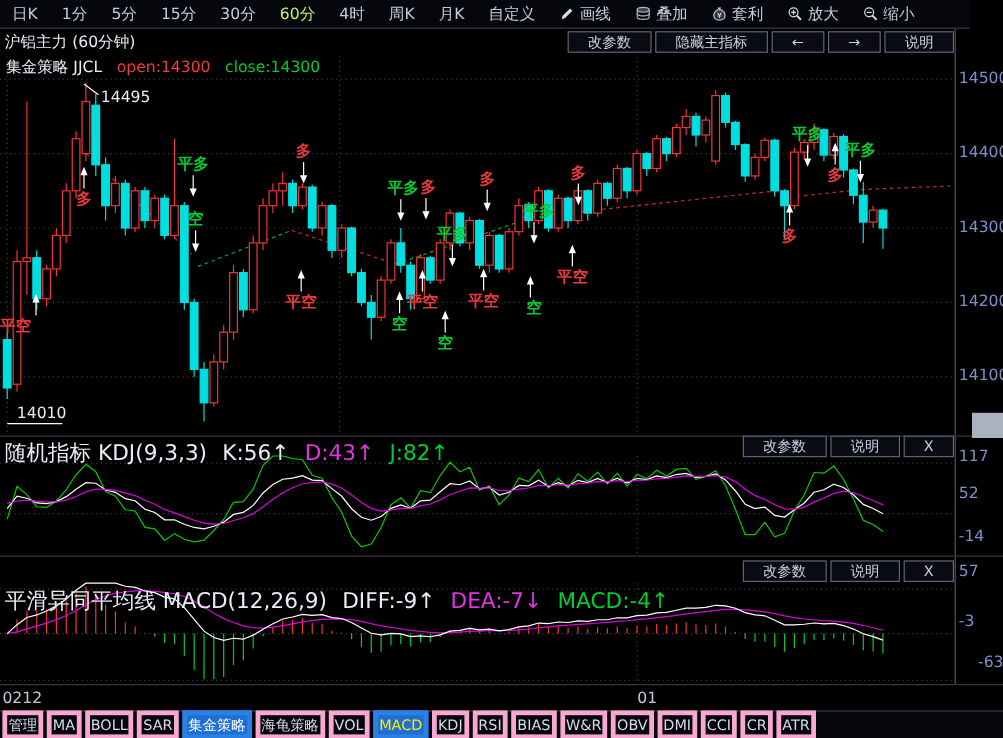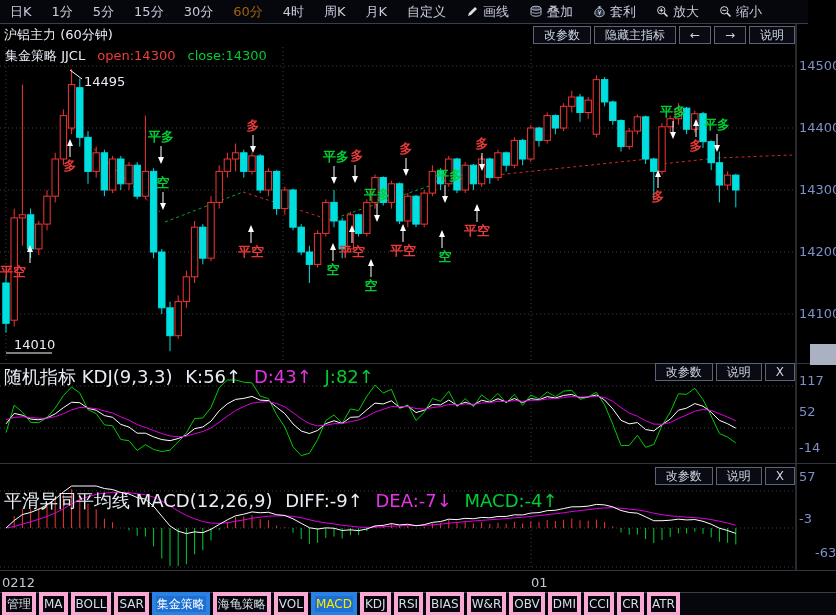--- a/index.html
+++ b/index.html
@@ -1,24 +1,24 @@
 <!DOCTYPE html>
 <html><head>
 <meta charset="utf-8">
 <style>
   html,body{margin:0;padding:0;background:#000;width:836px;height:615px;overflow:hidden}
   body{font-family:"DejaVu Sans","Liberation Sans",sans-serif;position:relative}
   #cv{position:absolute;left:0;top:0;z-index:1}
   .topbar{position:absolute;left:0;top:0;width:808px;height:23px;background:#06060d;border-bottom:1px solid #3a3e4a;display:flex;align-items:center;z-index:6}
   .titem{color:#c6ccda;font-size:13px;padding:0 10px;display:flex;align-items:center;gap:4px;white-space:nowrap;cursor:default}
-  .titem.active{color:#a16207}
+  .titem.active{color:#bef264}
   .row2{position:absolute;left:0;top:24px;width:724px;height:21px;z-index:6}
   .title{color:#e8ecf4;font-size:13px;padding-left:4px;line-height:21px}
   .hbtns{position:absolute;right:41px;top:26px;display:flex;gap:3px;z-index:7}
-  .hbtn{border:1px solid #5a6478;color:#ccd4e2;font-size:12px;padding:1px 10px;line-height:14px;background:#0a0a12;white-space:nowrap}
+  .hbtn{border:1px solid #5a6478;color:#ccd4e2;font-size:12px;padding:1px 16px;line-height:14px;background:#0a0a12;white-space:nowrap}
   .strategy{position:absolute;left:5px;top:47px;z-index:6;font-size:13px;white-space:nowrap}
   .strategy span{margin-right:8px}
   .wt{color:#e8ecf4}.rd{color:#f03c3c}.gn{color:#00cc33}.mg{color:#e234e2}
   .pxlabel{position:absolute;z-index:6;color:#e8ecf4;font-size:13px;white-space:nowrap}
   .pnl-head{position:absolute;left:4px;z-index:6;font-size:18px;white-space:nowrap}
   .pnl-head span{margin-right:7px}
   .pnl-btns{position:absolute;right:41px;display:flex;gap:3px;z-index:7}
   .ax{position:absolute;left:799px;color:#7e90c8;font-size:13px;z-index:6;white-space:nowrap}
   .sig{position:absolute;transform:translate(-50%,-50%);font-size:13px;font-weight:bold;z-index:5;white-space:nowrap}
   .xlab{position:absolute;top:575px;color:#c2c9d6;font-size:13px;z-index:6;white-space:nowrap}

